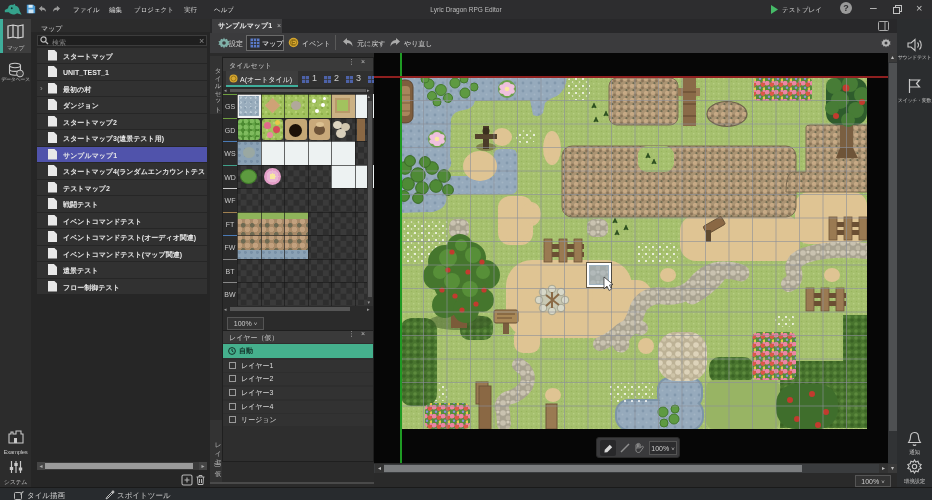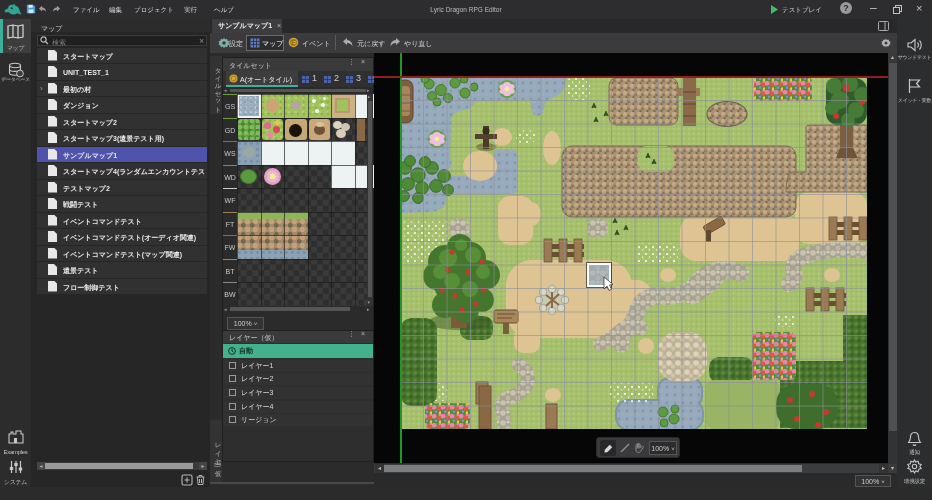--- a/index.html
+++ b/index.html
@@ -658,13 +658,25 @@
         <path d="M6 13.5 C6.4 14.6 8.6 14.6 9 13.5" stroke="#c9c9c9" stroke-width="1.1" fill="none"></path>
       </svg>
     <div class="railitem raillab" style="left:0;width:35px;top:430px;font-size:5.5px">通知</div>
     <svg class="abs" style="left:10px;top:440px" width="15" height="15" viewBox="0 0 15 15">
         <path d="M7.5 1 L8.7 3 L11 2.3 L11.8 4.7 L14.2 5.5 L12.8 7.5 L14.2 9.5 L11.8 10.3 L11 12.7 L8.7 12 L7.5 14 L6.3 12 L4 12.7 L3.2 10.3 L0.8 9.5 L2.2 7.5 L0.8 5.5 L3.2 4.7 L4 2.3 L6.3 3 Z" fill="none" stroke="#c9c9c9" stroke-width="1.1"></path>
         <circle cx="7.5" cy="7.5" r="2.2" fill="none" stroke="#c9c9c9" stroke-width="1.1"></circle>
       </svg>
     <div class="railitem raillab" style="left:0;width:35px;top:459px;font-size:5.5px">環境設定</div>
   </div>
 
+  <div class="abs" id="statusbar">
+    <svg class="abs" style="left:14px;top:2px" width="10" height="10" viewBox="0 0 10 10">
+        <rect x="0.5" y="2.5" width="7" height="7" rx="1" fill="none" stroke="#b9b9b9"></rect>
+        <path d="M6 4 L9 1 L9.8 1.8 L6.8 4.8 Z" fill="#b9b9b9"></path>
+      </svg>
+    <span class="abs" style="left:27px;top:2.5px">タイル描画</span>
+    <svg class="abs" style="left:105px;top:2px" width="10" height="10" viewBox="0 0 10 10">
+        <path d="M1 9 L3 8 L8 3 L7 2 L2 7 Z M7 1 L9 3" stroke="#b9b9b9" fill="none"></path>
+        <circle cx="8" cy="2" r="1.4" fill="#b9b9b9"></circle>
+      </svg>
+    <span class="abs" style="left:117px;top:2.5px">スポイトツール</span>
+  </div>
 </div>
 
 </body></html>

